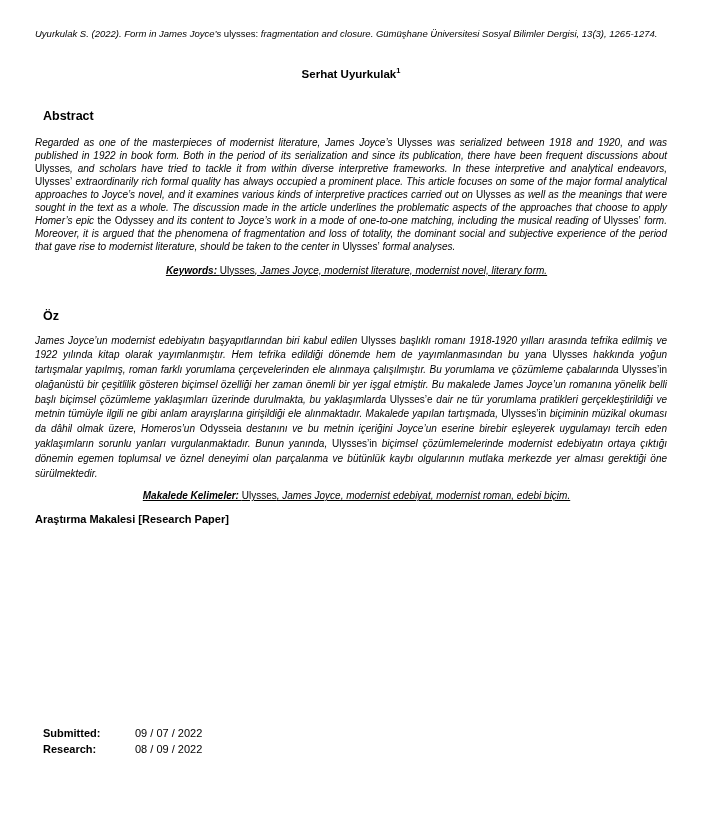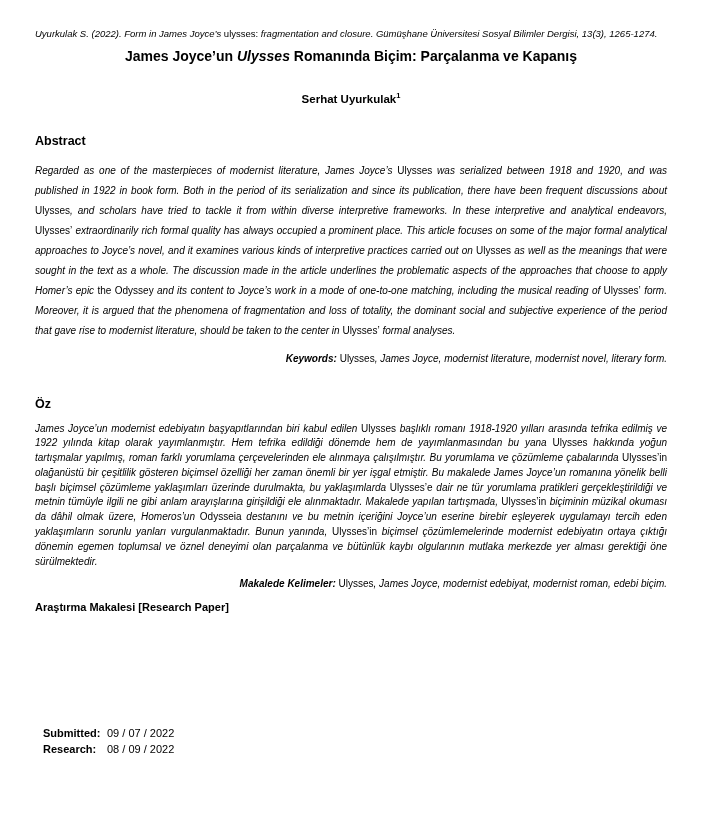--- a/index.html
+++ b/index.html
@@ -54,42 +54,43 @@
     font-size: 11.5px;
     line-height: 14px;
     font-weight: bold;
   }
   .author sup {
     font-size: 7.5px;
     vertical-align: super;
     line-height: 0;
   }
   .section-heading {
-    margin: 0;
+    margin: 8px;
     font-size: 12.5px;
     line-height: 15px;
     font-weight: bold;
   }
   .abstract-heading { margin-top: 28px; }
   .oz-heading      { margin-top: 32px; }
   .body-par {
     margin: 12px 0 0 0;
     font-size: 10px;
-    line-height: 20px;
+    line-height: 13px;
     text-align: justify;
   }
   .oz-body {
     margin-top: 10px;
     line-height: 14.8px;
   }
   .keywords-par {
     margin: 11px 0 0 11px;
     font-size: 10px;
     line-height: 13px;
-    text-align: right;
+    text-align: center;
+    text-decoration: underline;
   }
   .anahtar { margin-top: 8px; }
   .article-type {
     margin: 10px 0 0 0;
     font-size: 11px;
     line-height: 14px;
     font-weight: bold;
   }
   .dates {
     position: absolute;
@@ -97,31 +98,30 @@
     top: 726px;
     font-size: 11px;
     line-height: 15.5px;
   }
   .date-row { white-space: nowrap; }
   .date-label {
     display: inline-block;
     width: 64px;
     font-weight: bold;
   }
-  .date-value { font-weight: normal; }
+  .date-value { font-weight: normal; margin-left: 28px; }
 </style>
 </head>
 <body>
 
 <div class="page">
 
   <p class="citation"><span class="seg-italic">Uyurkulak S. (2022). Form in James Joyce’s </span><span class="seg-regular">ulysses: </span><span class="seg-italic">fragmentation and closure. </span><span class="seg-italic">Gümüşhane Üniversitesi Sosyal Bilimler Dergisi, 13(3), 1265-1274.</span></p>
 
 
-  <h2 class="subtitle"><span class="seg-bold">James Joyce’un </span><span class="seg-bold-italic">Ulysses</span><span class="seg-bold"> Romanında Biçim: Parçalanma ve Kapanış</span></h2>
 
   <p class="author"><span>Serhat Uyurkulak</span><sup>1</sup></p>
 
   <h3 class="section-heading abstract-heading">Abstract</h3>
 
   <p class="body-par abstract-body"><span class="seg-italic">Regarded as one of the masterpieces of modernist literature, James Joyce’s </span><span class="seg-regular">Ulysses</span><span class="seg-italic"> was serialized between 1918 and 1920, and was published in 1922 in book form. Both in the period of its serialization and since its publication, there have been frequent discussions about </span><span class="seg-regular">Ulysses</span><span class="seg-italic">, and scholars have tried to tackle it from within diverse interpretive frameworks. In these interpretive and analytical endeavors, </span><span class="seg-regular">Ulysses’</span><span class="seg-italic"> extraordinarily rich formal quality has always occupied a prominent place. This article focuses on some of the major formal analytical approaches to Joyce’s novel, and it examines various kinds of interpretive practices carried out on </span><span class="seg-regular">Ulysses</span><span class="seg-italic"> as well as the meanings that were sought in the text as a whole. The discussion made in the article underlines the problematic aspects of the approaches that choose to apply Homer’s epic </span><span class="seg-regular">the Odyssey</span><span class="seg-italic"> and its content to Joyce’s work in a mode of one-to-one matching, including the musical reading of </span><span class="seg-regular">Ulysses’</span><span class="seg-italic"> form. Moreover, it is argued that the phenomena of fragmentation and loss of totality, the dominant social and subjective experience of the period that gave rise to modernist literature, should be taken to the center in </span><span class="seg-regular">Ulysses’</span><span class="seg-italic"> formal analyses.</span></p>
 
   <p class="keywords-par"><span class="seg-bold-italic">Keywords: </span><span class="seg-regular">Ulysses</span><span class="seg-italic">, James Joyce, modernist literature, modernist novel, literary form.</span></p>
 
   <h3 class="section-heading oz-heading">Öz</h3>

